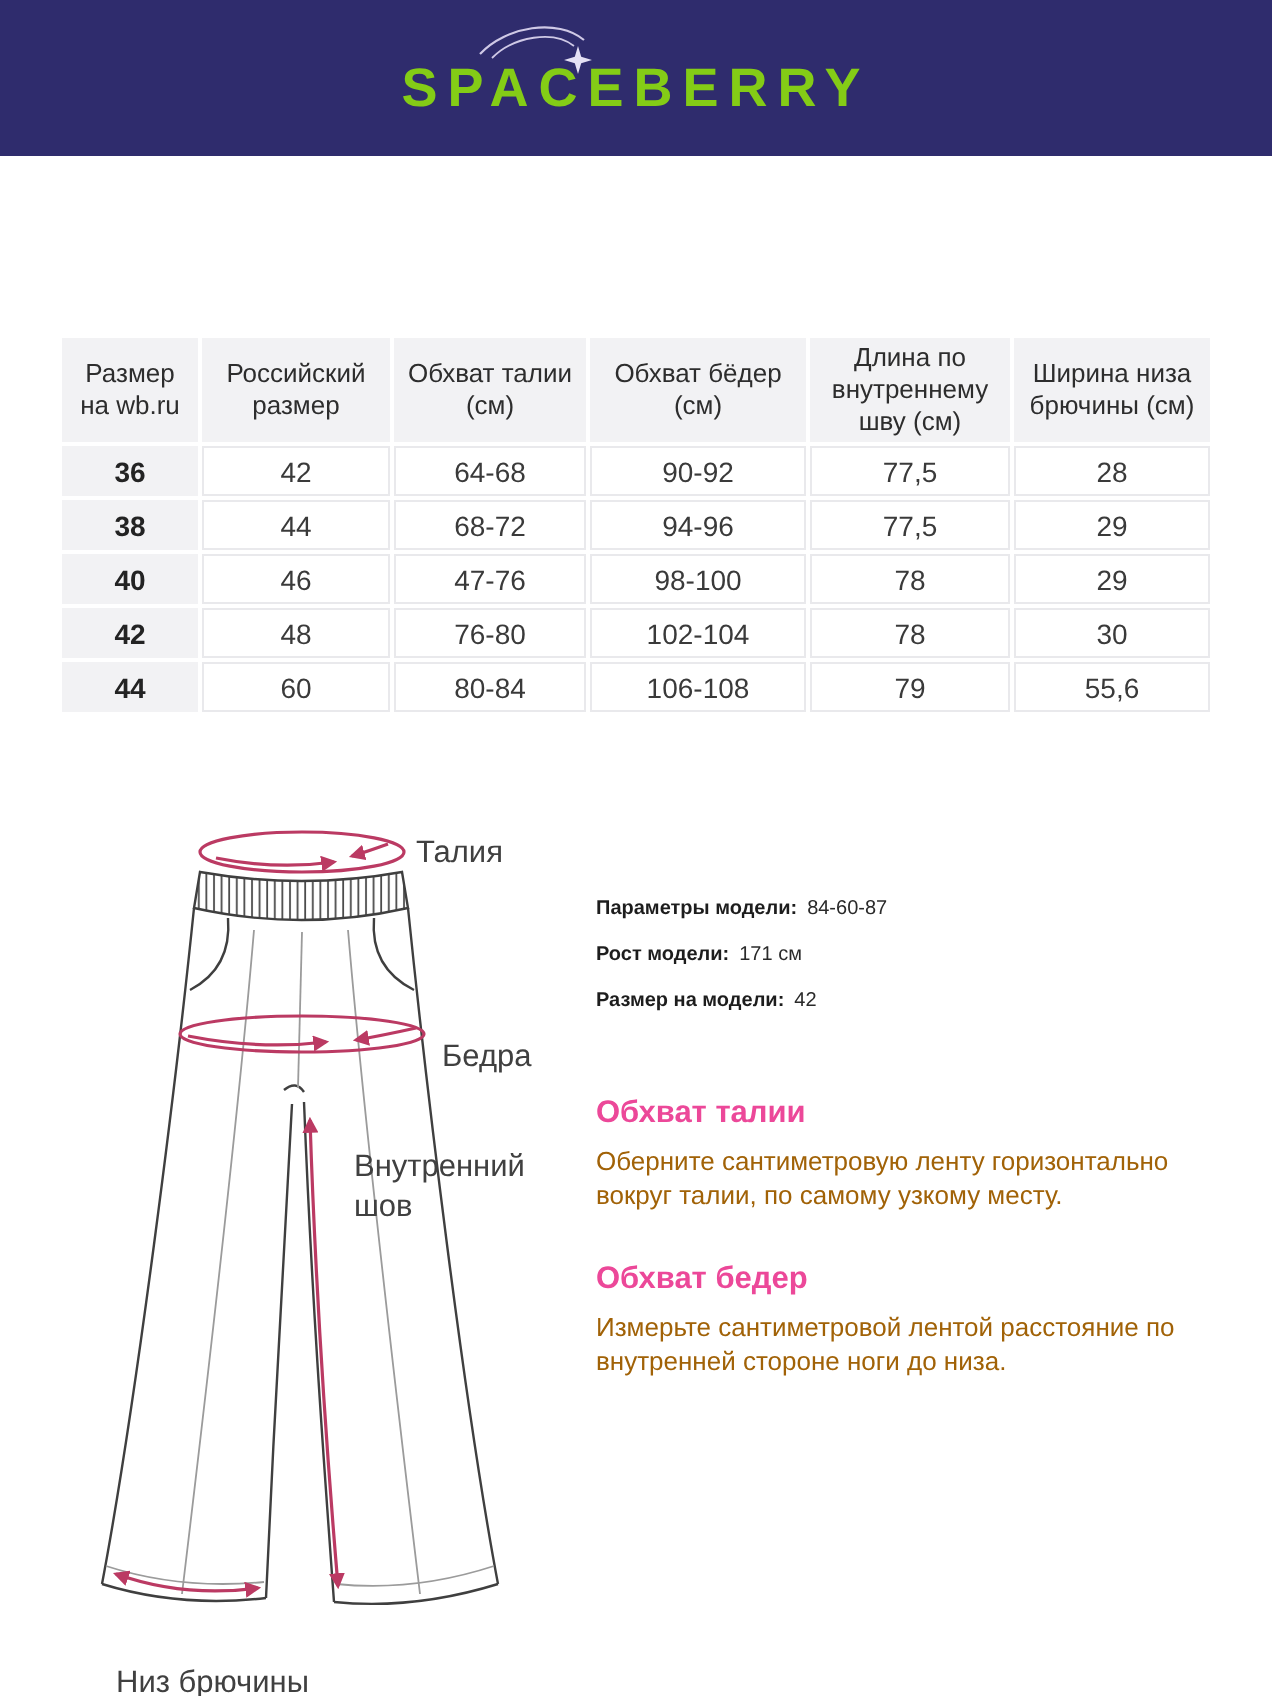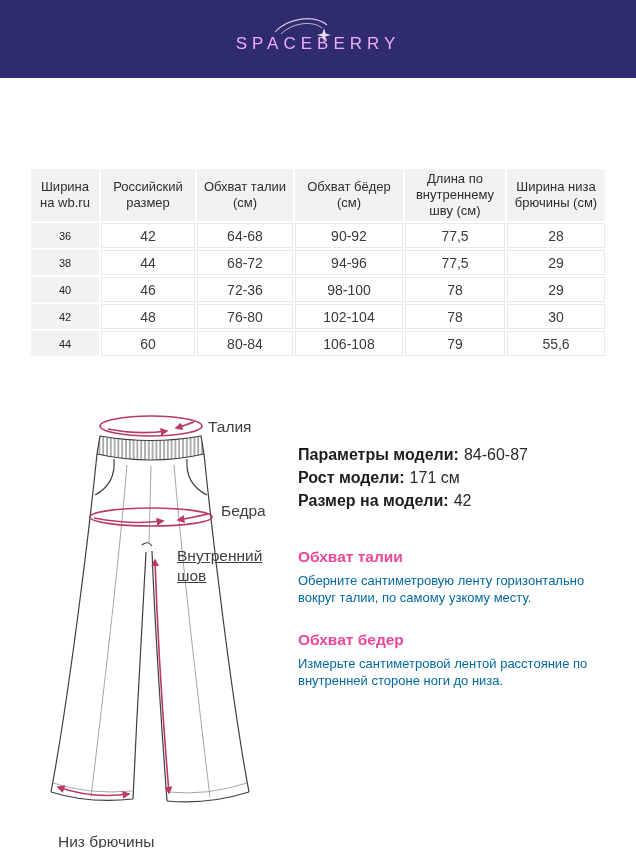--- a/index.html
+++ b/index.html
@@ -2,49 +2,49 @@
 <html><head>
 <meta charset="utf-8">
 <style>
   * { margin:0; padding:0; box-sizing:border-box; }
   html,body { width:636px; height:848px; background:#ffffff; overflow:hidden;
               font-family:"Liberation Sans", sans-serif; }
 
   
   .header { height:78px; background:#2f2c6d; display:flex; align-items:center; justify-content:center; }
   .logo { position:relative; display:inline-block; padding-top:10px; }
-  .logo-text { font-size:17px; letter-spacing:5px; font-weight:400; color:#f0abfc; }
+  .logo-text { font-size:27px; letter-spacing:5px; font-weight:700; color:#84cc16; }
   .comet { position:absolute; left:36px; top:-8px; width:66px; height:30px; }
 
   
   .table-wrap { margin:89px 0 0 29px; }
   table { border-collapse:separate; border-spacing:2px; table-layout:fixed; width:578px; background:#fff; }
   th { background:#f2f2f4; font-size:13px; font-weight:500; color:#2d2d2d;
        height:52px; line-height:16px; padding:2px 3px; text-align:center; vertical-align:middle; }
   td { background:#fff; border:1px solid #e9e9ec; font-size:14px; color:#3a3a3a;
        height:25px; text-align:center; vertical-align:middle; }
-  td.col-first { background:#f2f2f4; border:none; font-weight:normal; color:#232323; font-size:11px; }
+  td.col-first { background:#f2f2f4; border:none; font-weight:bold; color:#232323; font-size:14px; }
 
   
   .bottom { position:relative; margin-top:30px; height:460px; }
   .diagram { position:absolute; left:30px; top:14px; width:255px; height:445px; }
   .diagram svg { position:absolute; left:0; top:0; }
   .dlabel { position:absolute; font-size:15.5px; font-weight:500; color:#404040; line-height:20px; }
   .lbl-waist  { left:178px; top:15px; }
-  .lbl-hips   { left:191px; top:99px; }
-  .lbl-inseam { left:147px; top:144px; width:112px;text-decoration:underline; }
+  .lbl-hips   { left:191px; top:117px; }
+  .lbl-inseam { left:147px; top:172px; width:112px; }
   .lbl-hem    { left:28px;  top:404px;margin-top:26px; }
 
   .info-col { position:absolute; left:298px; top:55px; width:326px; }
-  .mi-row { font-size:16px; line-height:23px; color:#1d1d1d; }
+  .mi-row { font-size:10px; line-height:23px; color:#1d1d1d; }
   .mi-label { font-weight:bold; }
   .mi-value { margin-left:5px; font-weight:400; color:#2a2a2a; }
   .guide { margin-top:36px; }
   .guide-section h3 { font-size:15.5px; font-weight:bold; color:#ec4899; margin:0 0 7px; }
-  .guide-section p  { font-size:13px; line-height:16.5px; color:#0369a1; margin:0 0 25px; width:312px; }
+  .guide-section p  { font-size:13px; line-height:16.5px; color:#a16207; margin:0 0 25px; width:312px; }
 </style>
 </head>
 <body>
 
 <div class="header">
   <div class="logo">
     <svg class="comet" viewBox="0 0 66 30">
       <path d="M3,16 C16,2 42,-2 55,9" fill="none" stroke="#cfc9e6" stroke-width="1.1"></path>
       <path d="M9,18 C20,7 40,4 50,12" fill="none" stroke="#cfc9e6" stroke-width="0.9"></path>
       <polygon points="52,12 53.6,17.4 59,19 53.6,20.6 52,26 50.4,20.6 45,19 50.4,17.4" fill="#e4e0f4"></polygon>
@@ -58,21 +58,21 @@
     <colgroup>
       <col style="width:68px">
         <col style="width:94px">
         <col style="width:96px">
       <col style="width:108px">
         <col style="width:100px">
         <col style="width:98px">
     </colgroup>
     <thead>
       <tr>
-        <th>Ширина на wb.ru</th>
+        <th>Размер на wb.ru</th>
         <th>Российский размер</th>
         <th>Обхват талии (см)</th>
         <th>Обхват бёдер (см)</th>
         <th>Длина по внутреннему шву (см)</th>
         <th>Ширина низа брючины (см)</th>
       </tr>
     </thead>
     <tbody>
       <tr>
         <td class="col-first">36</td>
@@ -86,21 +86,21 @@
         <td class="col-first">38</td>
         <td>44</td>
         <td>68-72</td>
         <td>94-96</td>
         <td>77,5</td>
         <td>29</td>
       </tr>
       <tr>
         <td class="col-first">40</td>
         <td>46</td>
-        <td>72-36</td>
+        <td>47-76</td>
         <td>98-100</td>
         <td>78</td>
         <td>29</td>
       </tr>
       <tr>
         <td class="col-first">42</td>
         <td>48</td>
         <td>76-80</td>
         <td>102-104</td>
         <td>78</td>

